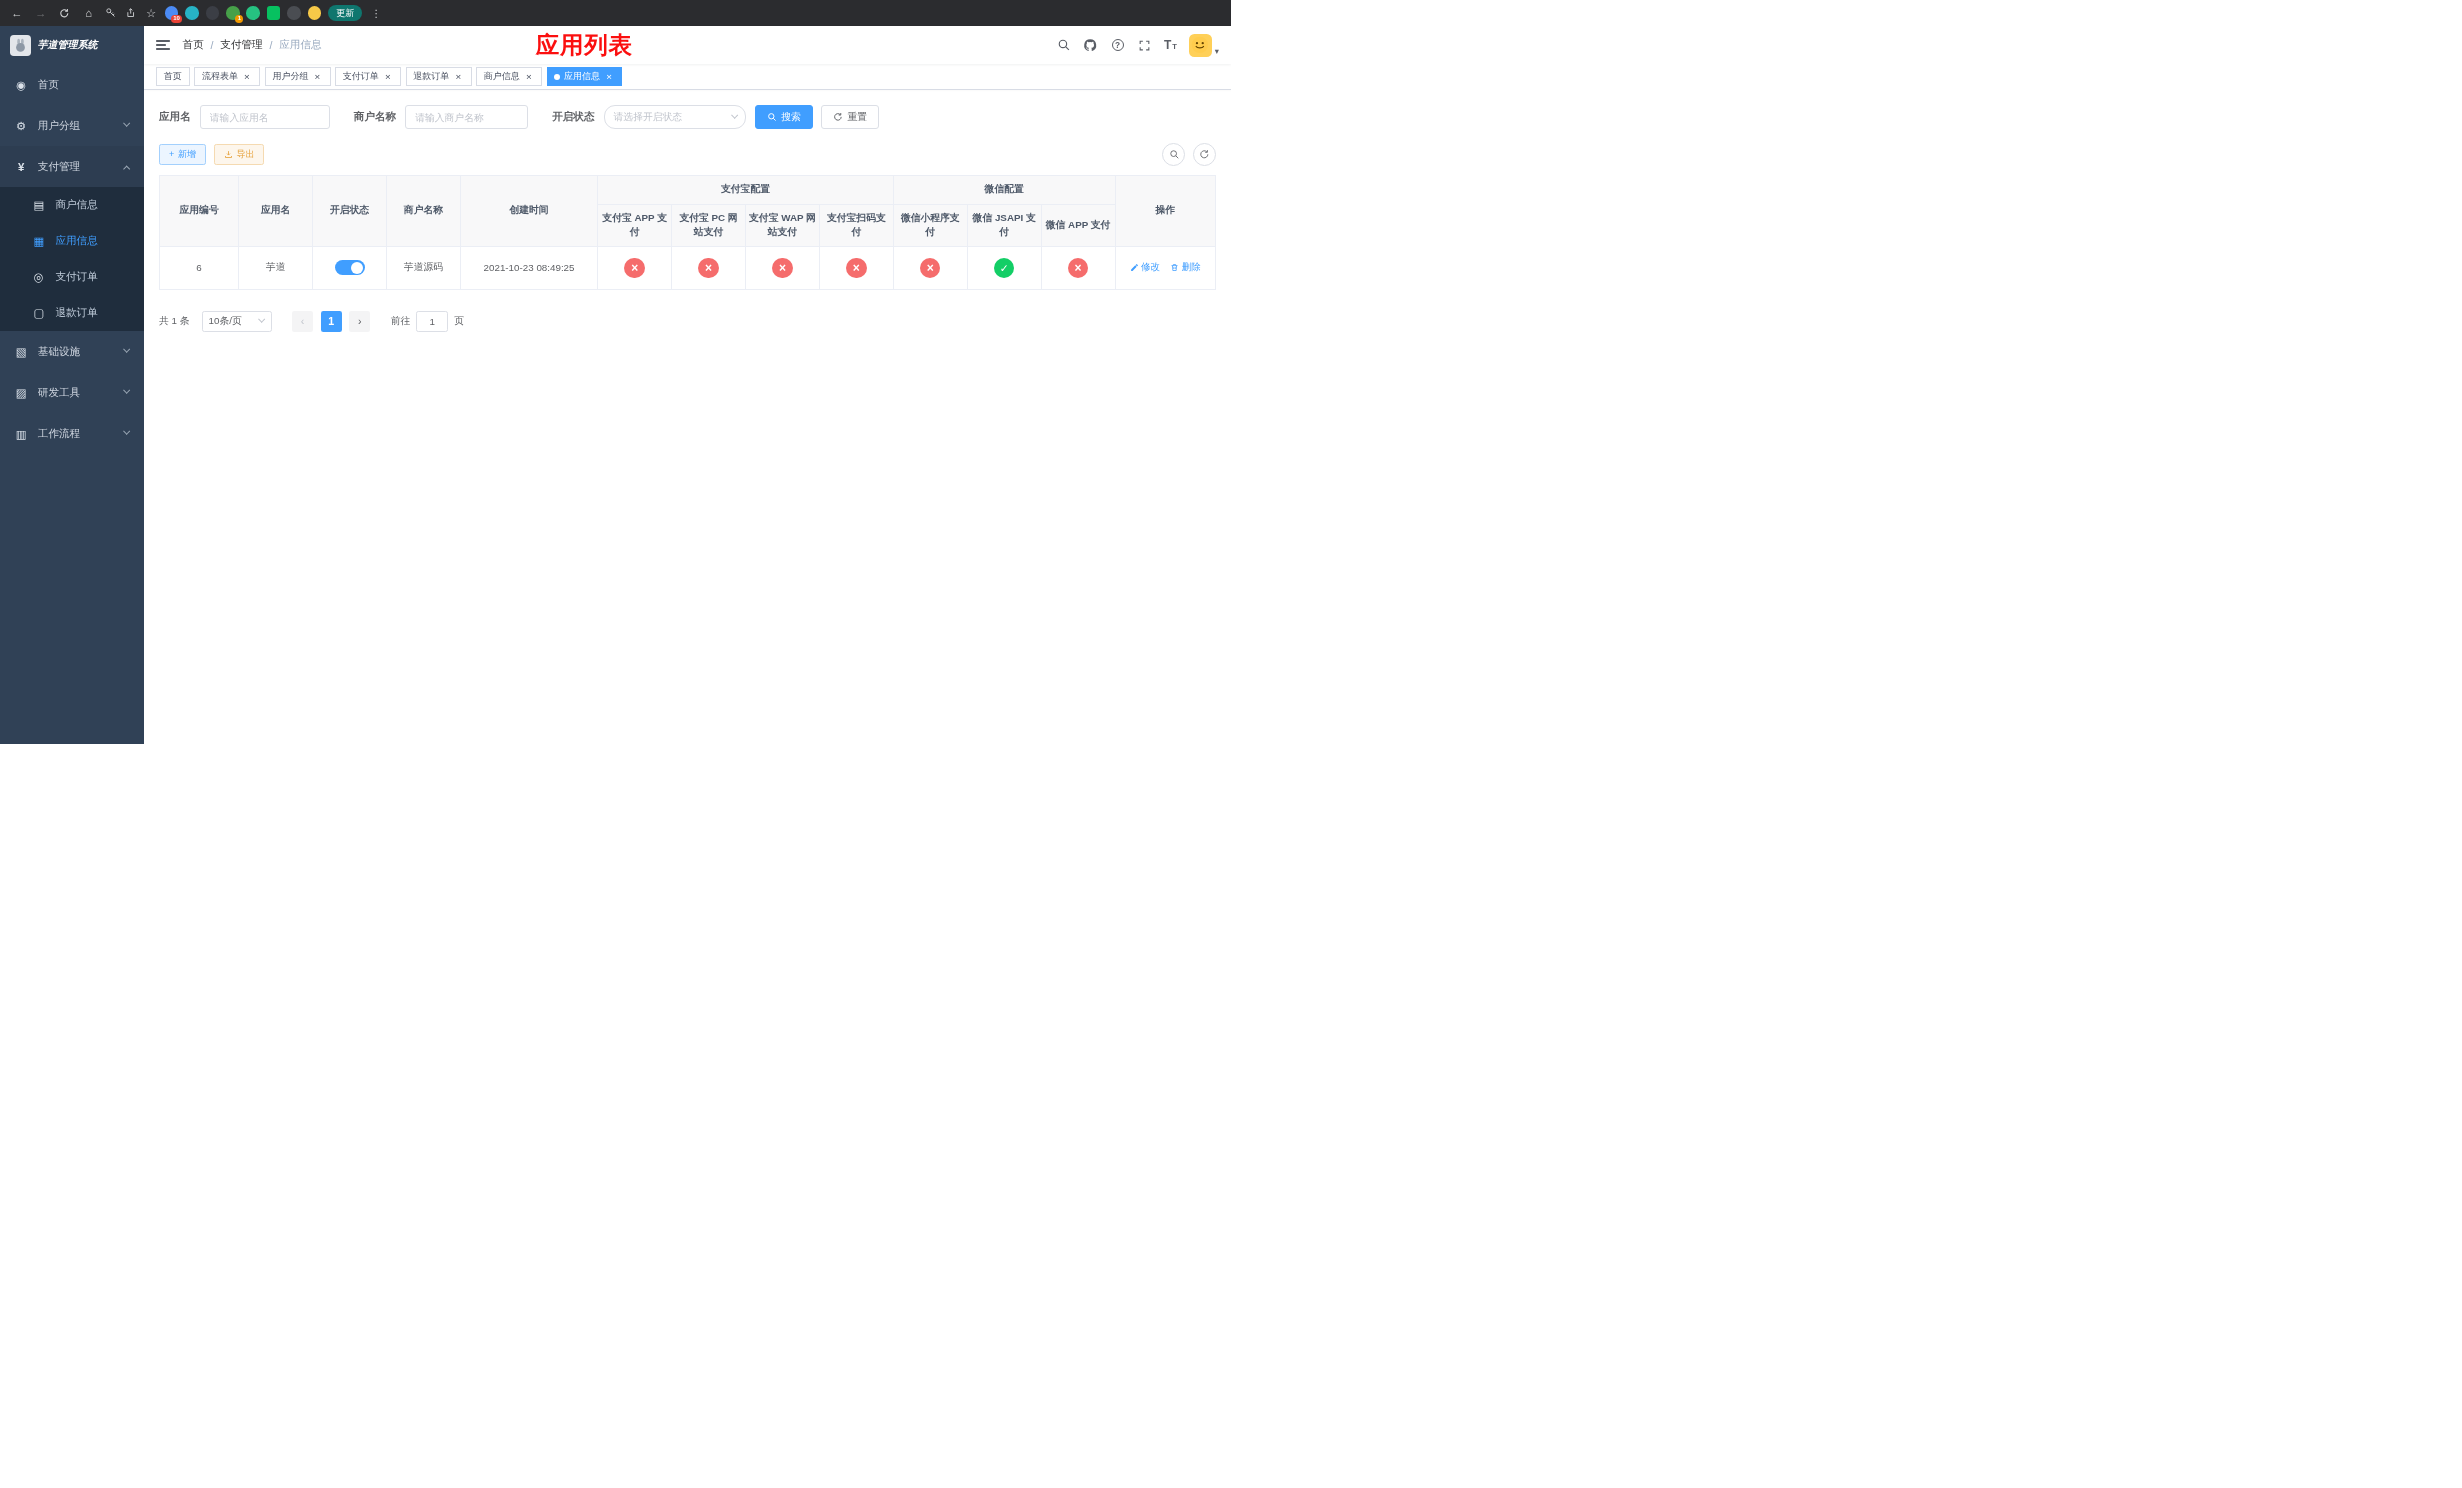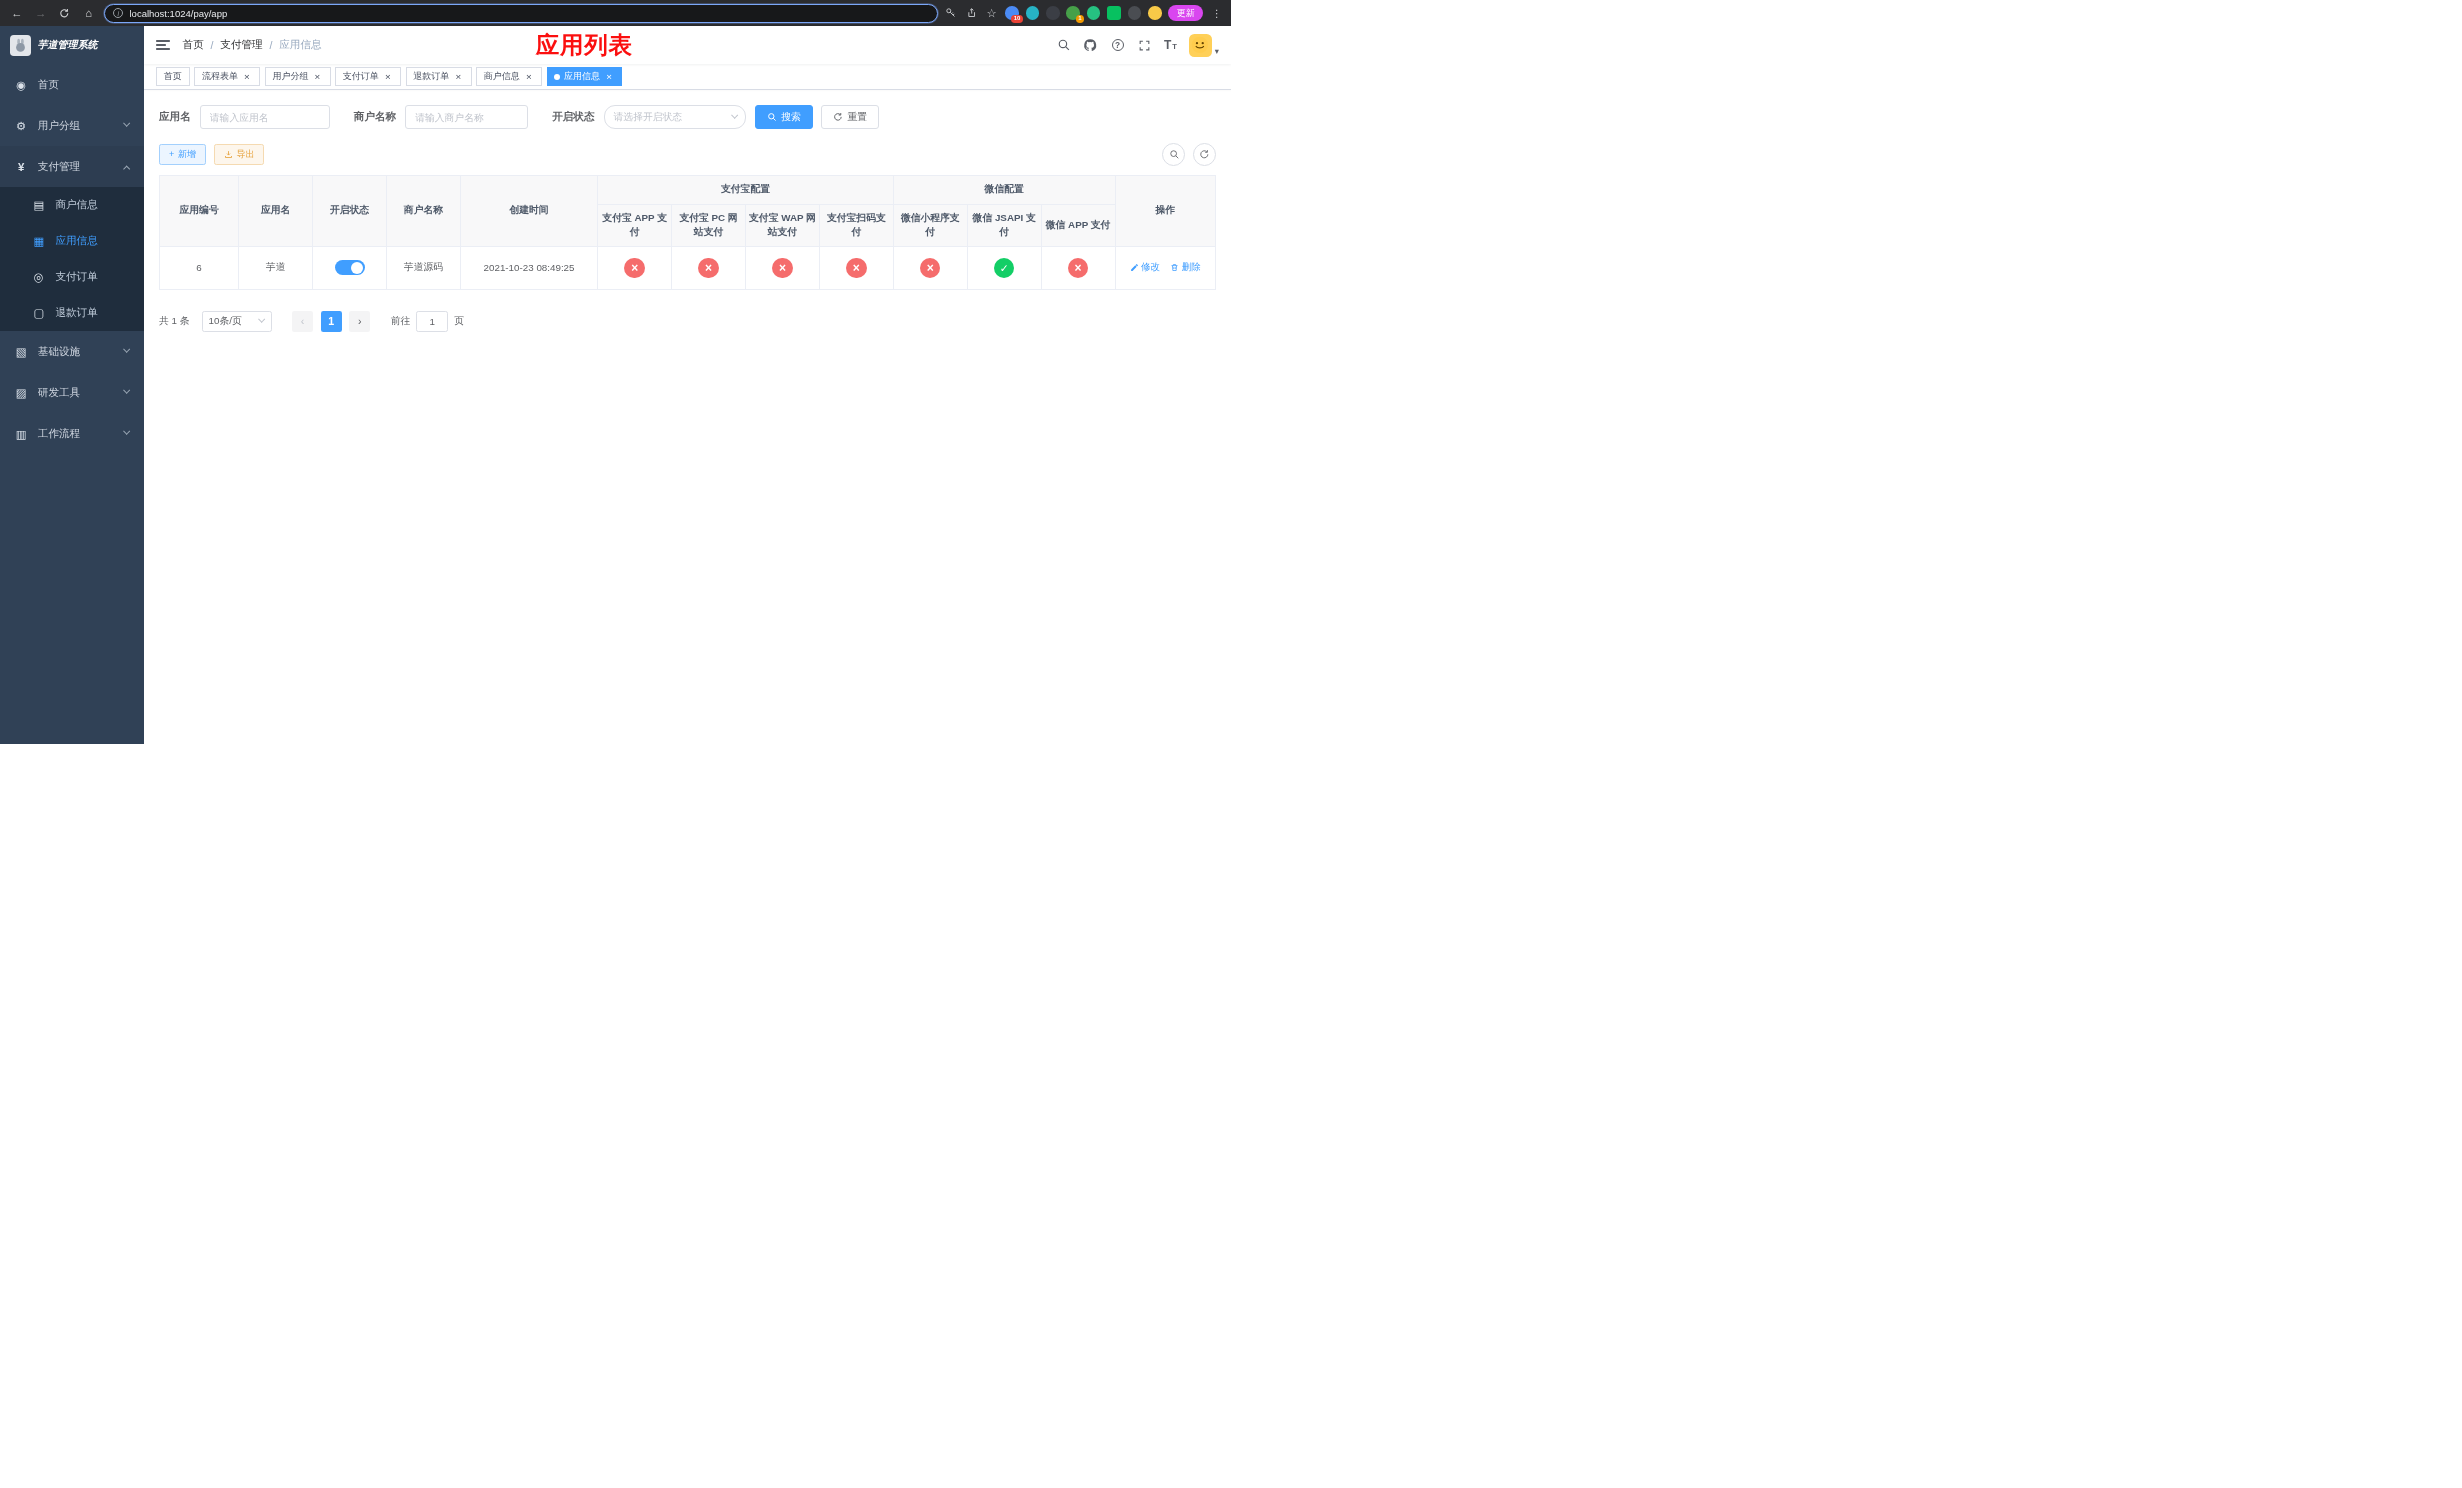--- a/index.html
+++ b/index.html
@@ -13,21 +13,21 @@
   .nav-btn.disabled { color:#6f7073; }
   .address-bar { flex:1; height:19px; border-radius:9.8px; background:#17181a; border:1.5px solid #7ba7f8; box-shadow:0 0 0 0.8px rgba(123,167,248,.35); display:flex; align-items:center; gap:6px; padding:0 8.3px; color:#e8eaed; font-size:9.5px; min-width:0; cursor:text; }
   .info-circle { width:10.6px; height:10.6px; border:0.8px solid #9aa0a6; border-radius:50%; color:#9aa0a6; font-size:6.8px; display:flex; align-items:center; justify-content:center; font-style:italic; flex-shrink:0; }
   .url-text { white-space:nowrap; overflow:hidden; }
   .browser-right { display:flex; align-items:center; gap:6.8px; flex-shrink:0; }
   .chrome-icon { width:13.6px; height:13.6px; color:#c8cacd; display:flex; align-items:center; justify-content:center; font-size:11.4px; cursor:pointer; }
   .ext { position:relative; width:13.6px; height:13.6px; border-radius:50%; cursor:pointer; flex-shrink:0; }
   .ext-square { border-radius:3px; }
   .ext-badge { position:absolute; right:-3.8px; bottom:-3px; background:#e94235; color:#fff; font-size:6px; line-height:7.6px; padding:0 2.3px; border-radius:3.8px; font-weight:700; }
   .ext-badge.orange { background:#f29900; }
-  .update-pill { height:16px; padding:0 8.3px; border-radius:8.3px; background:#d946ef; color:#fff; font-size:9px; display:flex; align-items:center; cursor:pointer; }
+  .update-pill { height:16px; padding:0 8.3px; border-radius:8.3px; background:#0f766e; color:#fff; font-size:9px; display:flex; align-items:center; cursor:pointer; }
   .kebab { color:#c8cacd; font-size:10.6px; cursor:pointer; padding:0 1.5px; }
 
   
   .app { flex:1; display:flex; min-height:0; }
 
   
   .sidebar { width:144px; background:#304156; flex-shrink:0; color:#cfd6e0; display:flex; flex-direction:column; overflow:hidden; }
   .logo { height:38px; display:flex; align-items:center; gap:6.8px; padding:0 9.8px; cursor:pointer; flex-shrink:0; }
   .logo-img { width:21px; height:21px; border-radius:3.8px; background:#e3e6ea; display:flex; align-items:center; justify-content:center; flex-shrink:0; }
   .logo-title { color:#fff; font-size:10px; font-weight:700; white-space:nowrap;font-style:italic; }
@@ -138,24 +138,20 @@
     <button class="nav-btn">←</button>
     <button class="nav-btn disabled">→</button>
     <button class="nav-btn">
       <svg width="10.6" height="10.6" viewBox="0 0 24 24">
           <path d="M20 12a8 8 0 1 1-2.4-5.7" fill="none" stroke="currentColor" stroke-width="2.4"></path>
           <polyline points="19,2.5 19,7.5 14,7.5" fill="none" stroke="currentColor" stroke-width="2.4"></polyline>
         </svg>
     </button>
     <button class="nav-btn">⌂</button>
 
-    <div class="address-bar">
-      <span class="info-circle">i</span>
-      <span class="url-text">localhost:1024/pay/app</span>
-    </div>
 
     <div class="browser-right">
       <span class="chrome-icon">
         <svg width="11.4" height="11.4" viewBox="0 0 24 24">
             <circle cx="8" cy="8" r="4.2" fill="none" stroke="currentColor" stroke-width="2"></circle>
             <path d="M11 11l9 9M17 17l2.6-2.6M14 14l2.4-2.4" fill="none" stroke="currentColor" stroke-width="2"></path>
           </svg>
       </span>
       <span class="chrome-icon">
         <svg width="11.4" height="11.4" viewBox="0 0 24 24">

